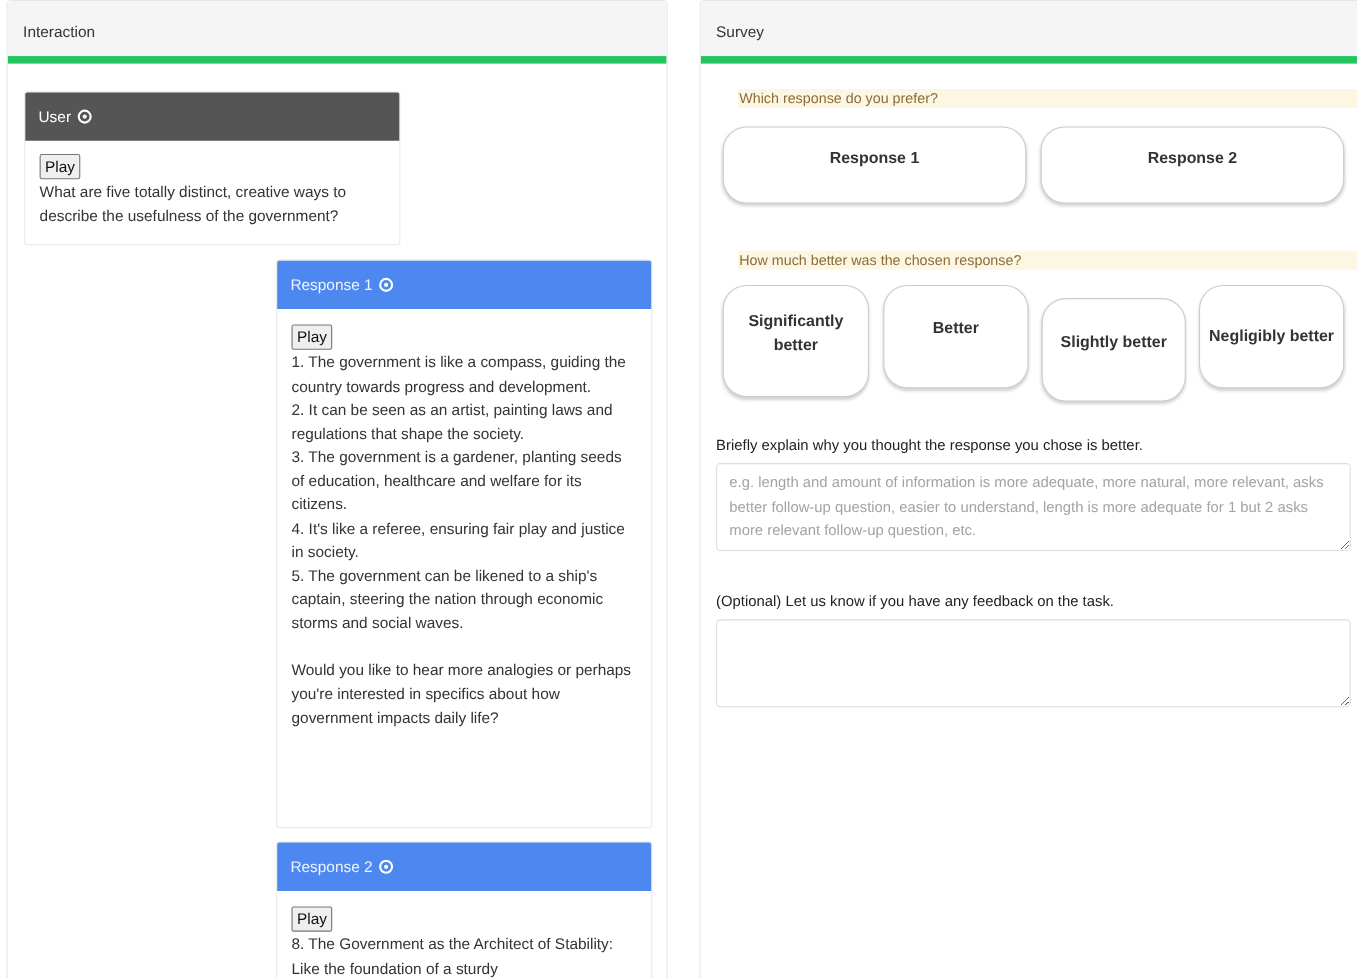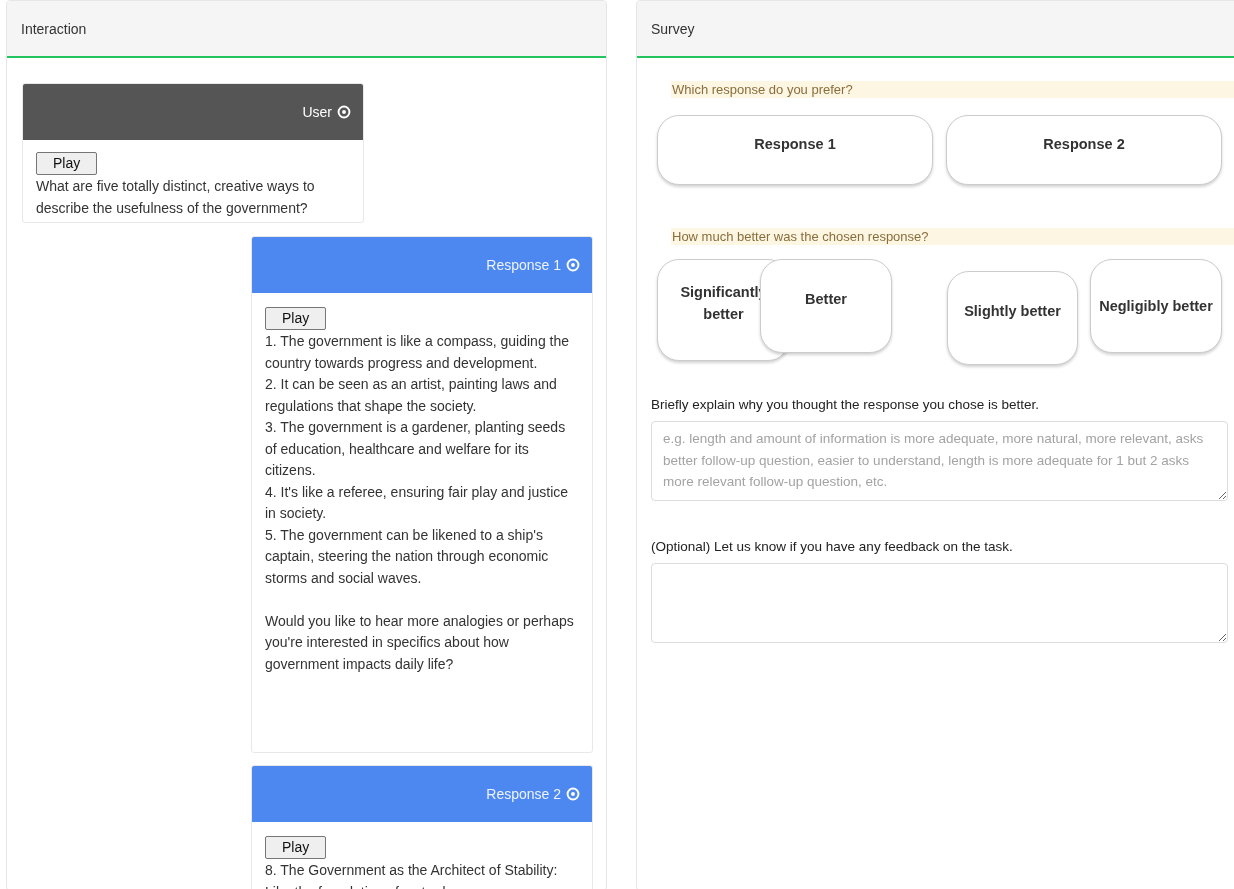--- a/index.html
+++ b/index.html
@@ -10,42 +10,42 @@
     font-family: "Liberation Sans", "DejaVu Sans", sans-serif;
     color: #333333; font-size: 14px; position: relative;
   }
   .panel {
     position: absolute; top: 0; bottom: -2px;
     border: 1px solid #e6e6e6; border-radius: 4px; background: #fff;
   }
   .panel-left { left: 6px; width: 601px; }
   .panel-right { left: 636px; width: 610px; }
   .panel-header {
-    height: 57px; background: #f5f5f5; border-bottom: 2px solid #22c55e;
+    height: 57px; background: #f5f5f5; border-bottom: 7px solid #22c55e;
     padding: 0 14px; line-height: 57px; font-size: 14px; color: #333;
     border-radius: 4px 4px 0 0;
   }
   .msg-card {
     position: absolute; border: 1px solid #e8e8e8; border-radius: 3px;
     background: #fff;
   }
   .msg-header {
-    height: 56px; line-height: 40px; padding: 17px 12px;
+    height: 44px; line-height: 40px; padding: 17px 12px;
     color: #fff; font-size: 14px; border-radius: 2px 2px 0 0;
-    display: flex; align-items: center; gap: 5px; justify-content: flex-end;
+    display: flex; align-items: center; gap: 5px;
   }
   .msg-header.user { background: #555555; }
   .msg-header.bot { background: #4d88f0; color: #eef3ff; }
   .eye { display: inline-block; width: 14px; height: 14px; }
   .msg-body { padding: 10px 13px 12px 13px; line-height: 21.5px; font-size: 14px; color: #333; }
   .play-btn {
     display: inline-block; font-family: "Liberation Sans", sans-serif;
     font-size: 14px; color: #111; background: #efefef;
     border: 1px solid #767676; border-radius: 2px;
-    padding: 1px 16px; line-height: 19px; margin-bottom: 1px; cursor: pointer;
+    padding: 1px 4px; line-height: 19px; margin-bottom: 1px; cursor: pointer;
   }
   .msg-text { white-space: pre-line; }
   .model-config { margin-top: 21px; }
   .model-config b { font-weight: bold; }
 
   .question {
     position: absolute; left: 651px; width: 580px; height: 17px;
     background: #fcf6e3; color: #8a6d3b; font-size: 13px; line-height: 17px; padding-left: 1px; margin-left: 20px;
   }
   .choice-btn {
@@ -122,21 +122,21 @@
 <div class="panel panel-right">
   <div class="panel-header">Survey</div>
 </div>
 
 <div class="question" style="top:81px;">Which response do you prefer?</div>
 <div class="choice-btn" style="left:657px; top:115px; width:276px; height:70px; padding-bottom:12px;">Response 1</div>
 <div class="choice-btn" style="left:946px; top:115px; width:276px; height:70px; padding-bottom:12px;">Response 2</div>
 
 <div class="question" style="top:228px;">How much better was the chosen response?</div>
 <div class="choice-btn" style="left:657px; top:259px; width:133px; height:102px; padding-bottom:14px;">Significantly better</div>
-<div class="choice-btn" style="left:760px; top:259px; width:132px; height:94px; padding-bottom:14px;">Better</div>
+<div class="choice-btn" style="left:803px; top:259px; width:132px; height:94px; padding-bottom:14px;">Better</div>
 <div class="choice-btn" style="left:947px; top:271px; width:131px; height:94px; padding-bottom:14px;">Slightly better</div>
 <div class="choice-btn" style="left:1090px; top:259px; width:132px; height:94px; ">Negligibly better</div>
 
 <div class="field-label" style="top:397px;">Briefly explain why you thought the response you chose is better.</div>
 <textarea class="textarea" style="top: 421px; height: 80px;" placeholder="e.g. length and amount of information is more adequate, more natural, more relevant, asks better follow-up question, easier to understand, length is more adequate for 1 but 2 asks more relevant follow-up question, etc."></textarea>
 
 <div class="field-label" style="top:539px;">(Optional) Let us know if you have any feedback on the task.</div>
 <textarea class="textarea" style="top: 563px; height: 80px;" placeholder=""></textarea>
 
 </body></html>

